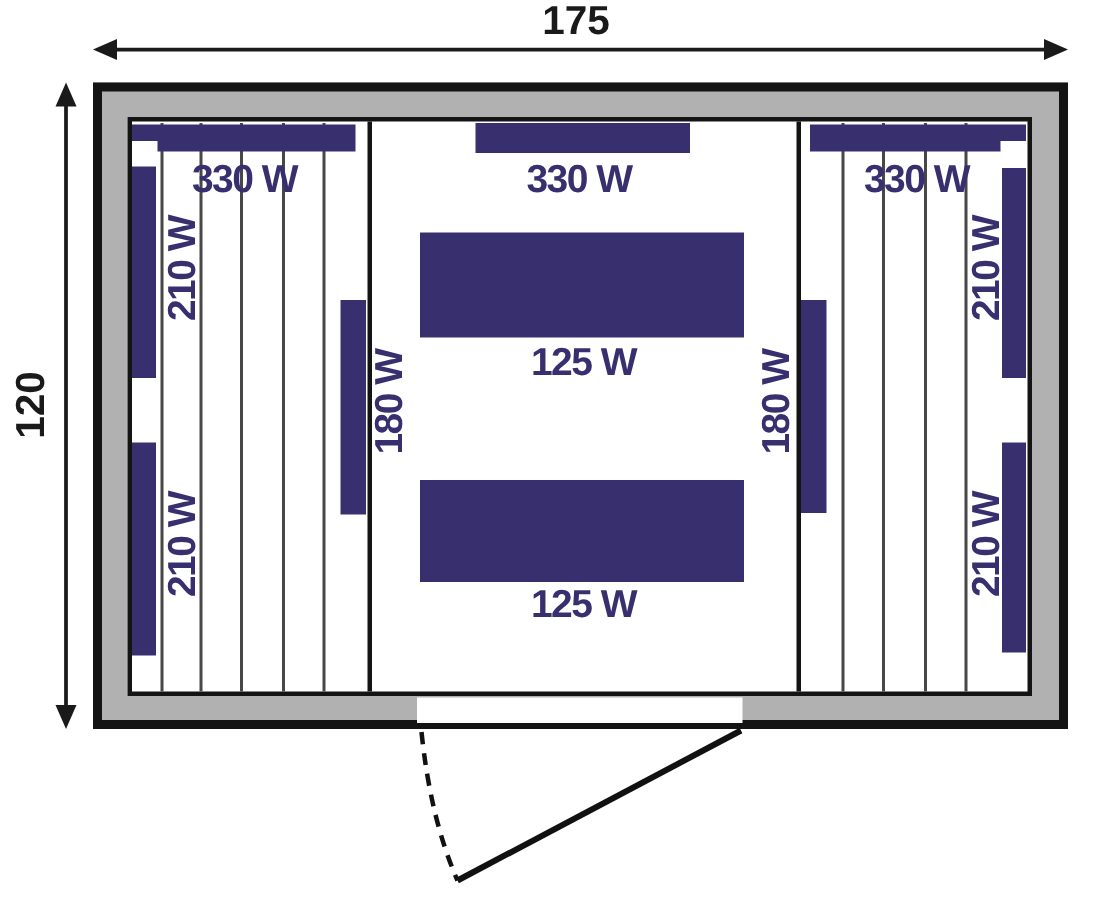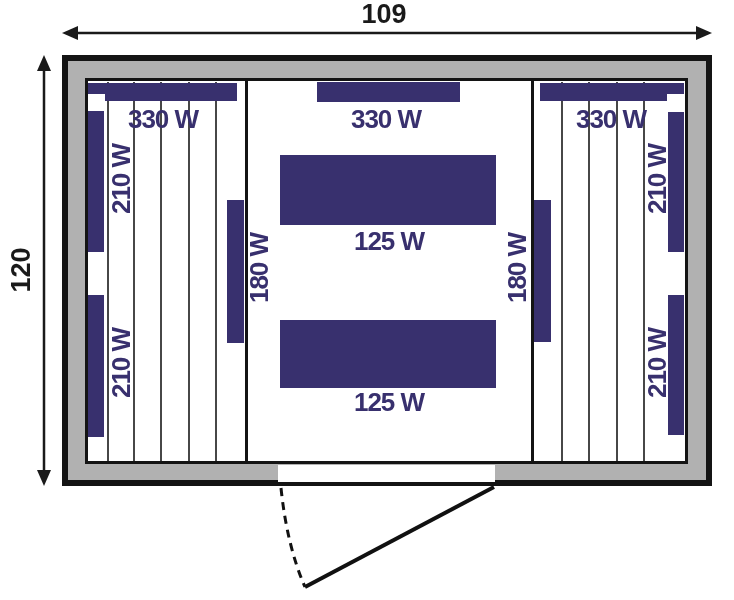--- a/index.html
+++ b/index.html
@@ -79,21 +79,21 @@
   <div class="abs lbl rot" style="left:121px;top:363px">210 W</div>
   <div class="abs lbl rot" style="left:657px;top:179px">210 W</div>
   <div class="abs lbl rot" style="left:657px;top:363px">210 W</div>
 
   <div class="abs lbl rot" style="left:259px;top:268px">180 W</div>
   <div class="abs lbl rot" style="left:517px;top:268px">180 W</div>
 
   <div class="abs lbl" style="left:389px;top:241px">125 W</div>
   <div class="abs lbl" style="left:389px;top:402px">125 W</div>
 
-  <div class="abs lbl dim" style="left:384px;top:14px">109</div>
+  <div class="abs lbl dim" style="left:384px;top:14px">175</div>
   <div class="abs lbl dim rot" style="left:21px;top:270px">120</div>
 
   <svg class="abs overlay" width="734" height="600" viewBox="0 0 734 600">
 
     <g>
       <line x1="74" y1="33" x2="700" y2="33" stroke="#1a1a1a" stroke-width="2.5"></line>
       <polygon points="62,33 78,26 78,40" fill="#1a1a1a"></polygon>
       <polygon points="712,33 696,26 696,40" fill="#1a1a1a"></polygon>
     </g>
 

